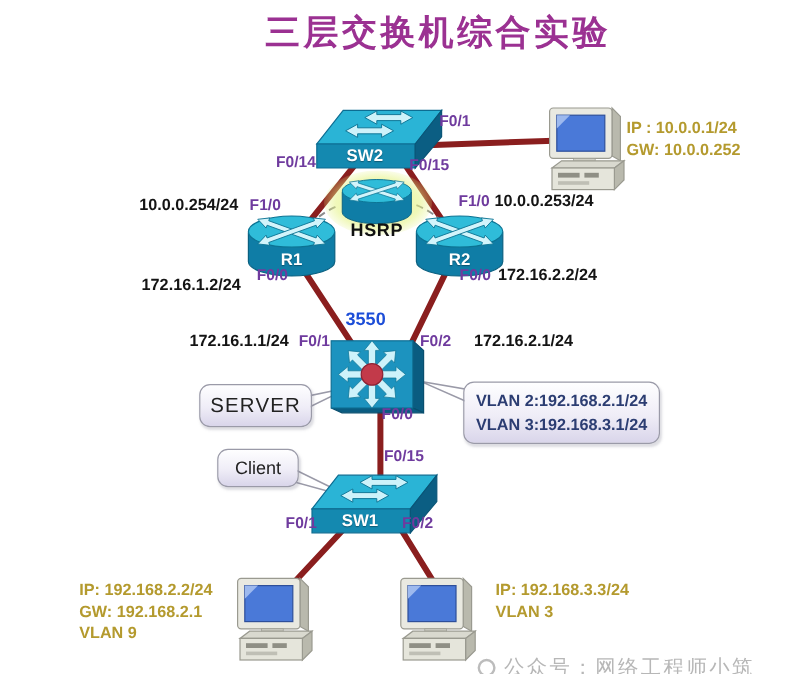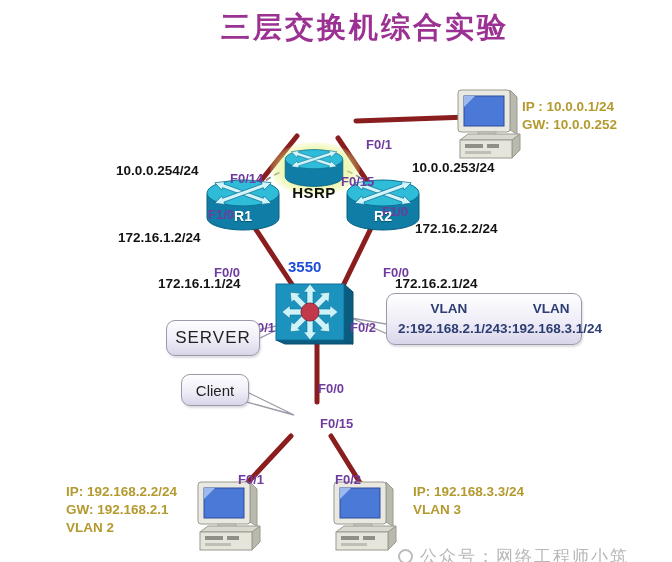--- a/index.html
+++ b/index.html
@@ -9,21 +9,21 @@
   }
   .wires{position:absolute;left:0;top:0;z-index:1;}
   .dev{position:absolute;z-index:3;}
   .dev svg{display:block;}
   .devlabel{
     position:absolute;left:0;right:0;text-align:center;color:#ffffff;
     font-weight:bold;font-size:14px;text-shadow:0 1px 1px rgba(0,0,0,.35);
     pointer-events:none;
   }
   .lbl{position:absolute;z-index:4;font-weight:bold;font-size:13px;white-space:nowrap;}
-  .lbl.port{color:#6f3b9e;margin-top:44px;}
+  .lbl.port{color:#6f3b9e;}
   .lbl.addr{color:#141414;font-size:13.5px;}
   .lbl.model{color:#1d4ed8;font-size:15px;}
   .lbl.hsrp{color:#111;font-size:15px;letter-spacing:.5px;}
   .cfg{position:absolute;z-index:4;font-weight:bold;font-size:13.5px;line-height:18px;color:#b49a2e;white-space:nowrap;}
   .title{
     position:absolute;left:180px;top:8px;width:370px;z-index:4;text-align:center;
     font-family:"Liberation Serif",serif;font-weight:bold;font-size:29px;
     color:#9b3192;letter-spacing:3px;
   }
   .callout{
@@ -69,20 +69,32 @@
     </g>
     <g fill="#ffffff" stroke="#9a9aa8" stroke-width="1.3">
       <polygon points="252,331 252,342 291,323"></polygon>
       <polygon points="392,325 392,336 351,318"></polygon>
       <polygon points="243,390 243,401 294,415"></polygon>
     </g>
   </svg>
 
   <div class="title">三层交换机综合实验</div>
 
+  <div class="dev" style="left:262px;top:90px;width:108px;height:56px;">
+    <svg width="108" height="56" viewBox="0 0 108 56">
+      <polygon points="24,2 106,2 84,30 2,30" fill="#2ab4d6" stroke="#0c6d92" stroke-width="1"></polygon>
+      <polygon points="2,30 84,30 84,50 2,50" fill="#1489b0" stroke="#0c6d92" stroke-width="1"></polygon>
+      <polygon points="84,30 106,2 106,24 84,50" fill="#0b5e83" stroke="#0a5577" stroke-width="1"></polygon>
+      <g fill="#cdf2fa" stroke="#0e7595" stroke-width="0.8">
+        <path d="M42,8 L52,2.5 52,5.5 72,5.5 72,2.5 82,8 72,13.5 72,10.5 52,10.5 52,13.5 Z"></path>
+        <path d="M26,19 L36,13.5 36,16.5 56,16.5 56,13.5 66,19 56,24.5 56,21.5 36,21.5 36,24.5 Z"></path>
+      </g>
+    </svg>
+    <div class="devlabel" style="top:31px;width:84px;">SW2</div>
+  </div>
 
   <div class="glow" style="left:270px;top:142px;width:90px;height:54px;"></div>
   <div class="dev" style="left:283px;top:148px;width:62px;height:40px;">
     <svg width="62" height="40" viewBox="0 0 76 50">
       <path d="M2,15 L2,36 A36,12 0 0 0 74,36 L74,15 Z" fill="#0f7da6" stroke="#0a6080" stroke-width="1"></path>
       <ellipse cx="38" cy="14" rx="36" ry="12" fill="#2fbcd9" stroke="#0c7393" stroke-width="1"></ellipse>
       <g fill="#d2f4fb" stroke="#0e7595" stroke-width="0.7">
         <g transform="rotate(18 38 14)">
             <path d="M8,14 L17,9.5 17,12 59,12 59,9.5 68,14 59,18.5 59,16 17,16 17,18.5 Z"></path>
           </g>
@@ -135,20 +147,32 @@
       <g fill="#cdf2fa" stroke="#0e7595" stroke-width="0.6">
         <path id="a8" d="M8,32 L16,25.5 16,29 56,29 56,25.5 64,32 56,38.5 56,35 16,35 16,38.5 Z"></path>
         <use href="#a8" transform="rotate(45 36 32)"></use>
         <use href="#a8" transform="rotate(90 36 32)"></use>
         <use href="#a8" transform="rotate(135 36 32)"></use>
       </g>
       <circle cx="36" cy="32" r="9" fill="#c23a4a" stroke="#8e2435" stroke-width="1"></circle>
     </svg>
   </div>
 
+  <div class="dev" style="left:258px;top:394px;width:108px;height:56px;">
+    <svg width="108" height="56" viewBox="0 0 108 56">
+      <polygon points="24,2 106,2 84,30 2,30" fill="#2ab4d6" stroke="#0c6d92" stroke-width="1"></polygon>
+      <polygon points="2,30 84,30 84,50 2,50" fill="#1489b0" stroke="#0c6d92" stroke-width="1"></polygon>
+      <polygon points="84,30 106,2 106,24 84,50" fill="#0b5e83" stroke="#0a5577" stroke-width="1"></polygon>
+      <g fill="#cdf2fa" stroke="#0e7595" stroke-width="0.8">
+        <path d="M42,8 L52,2.5 52,5.5 72,5.5 72,2.5 82,8 72,13.5 72,10.5 52,10.5 52,13.5 Z"></path>
+        <path d="M26,19 L36,13.5 36,16.5 56,16.5 56,13.5 66,19 56,24.5 56,21.5 36,21.5 36,24.5 Z"></path>
+      </g>
+    </svg>
+    <div class="devlabel" style="top:31px;width:84px;">SW1</div>
+  </div>
 
   <div class="dev" style="left:452px;top:86px;width:72px;height:78px;">
     <svg width="72" height="78" viewBox="0 0 72 78">
       <polygon points="58,4 65,11 65,48 58,44" fill="#b9b9ad" stroke="#9a9a90" stroke-width="1"></polygon>
       <rect x="6" y="4" width="52" height="42" rx="3" fill="#e9e9e1" stroke="#9a9a90"></rect>
       <rect x="12" y="10" width="40" height="30" fill="#4a79d8" stroke="#2e4f9a"></rect>
       <polygon points="12,10 23,10 12,21" fill="#9db9ee"></polygon>
       <rect x="26" y="46" width="18" height="4" fill="#cfcfc5" stroke="#9a9a90" stroke-width="0.6"></rect>
       <polygon points="8,54 60,54 68,48 16,48" fill="#d9d9cf" stroke="#9a9a90"></polygon>
       <polygon points="60,54 68,48 68,64 60,72" fill="#b9b9ad" stroke="#9a9a90"></polygon>
@@ -174,21 +198,21 @@
       <polygon points="60,54 68,48 68,64 60,72" fill="#b9b9ad" stroke="#9a9a90"></polygon>
       <rect x="8" y="54" width="52" height="18" fill="#e5e5db" stroke="#9a9a90"></rect>
       <rect x="13" y="58" width="18" height="4" fill="#8f8f85"></rect>
       <rect x="35" y="58" width="12" height="4" fill="#8f8f85"></rect>
       <rect x="13" y="65" width="26" height="3" fill="#bfbfb5"></rect>
     </svg>
   </div>
   <div class="cfg" style="left:66px;top:483px;">
     <div>IP: 192.168.2.2/24</div>
     <div>GW: 192.168.2.1</div>
-    <div>VLAN 2</div>
+    <div>VLAN 9</div>
   </div>
 
   <div class="dev" style="left:328px;top:478px;width:72px;height:78px;">
     <svg width="72" height="78" viewBox="0 0 72 78">
       <polygon points="58,4 65,11 65,48 58,44" fill="#b9b9ad" stroke="#9a9a90" stroke-width="1"></polygon>
       <rect x="6" y="4" width="52" height="42" rx="3" fill="#e9e9e1" stroke="#9a9a90"></rect>
       <rect x="12" y="10" width="40" height="30" fill="#4a79d8" stroke="#2e4f9a"></rect>
       <polygon points="12,10 23,10 12,21" fill="#9db9ee"></polygon>
       <rect x="26" y="46" width="18" height="4" fill="#cfcfc5" stroke="#9a9a90" stroke-width="0.6"></rect>
       <polygon points="8,54 60,54 68,48 16,48" fill="#d9d9cf" stroke="#9a9a90"></polygon>
@@ -222,21 +246,21 @@
   <div class="lbl addr" style="left:412px;top:160px;">10.0.0.253/24</div>
   <div class="lbl addr" style="left:118px;top:230px;">172.16.1.2/24</div>
   <div class="lbl addr" style="left:415px;top:221px;">172.16.2.2/24</div>
   <div class="lbl addr" style="left:158px;top:276px;">172.16.1.1/24</div>
   <div class="lbl addr" style="left:379px;top:276px;margin-left:16px;">172.16.2.1/24</div>
 
   <div class="callout" style="left:166px;top:320px;width:92px;height:34px;font-size:17px;letter-spacing:1px;text-align:center;">
     <span>SERVER</span>
   </div>
 
-  <div class="callout vlan" style="left:386px;top:293px;width:162px;height:50px;flex-direction:row;padding-left:32px;">
+  <div class="callout vlan" style="left:386px;top:318px;width:162px;height:50px;flex-direction:column;">
     <div>VLAN 2:192.168.2.1/24</div>
     <div>VLAN 3:192.168.3.1/24</div>
   </div>
 
   <div class="callout" style="left:181px;top:374px;width:66px;height:30px;font-size:15px;">
     <span>Client</span>
   </div>
 
   <div class="watermark">
     <span class="wm-circle"></span>

